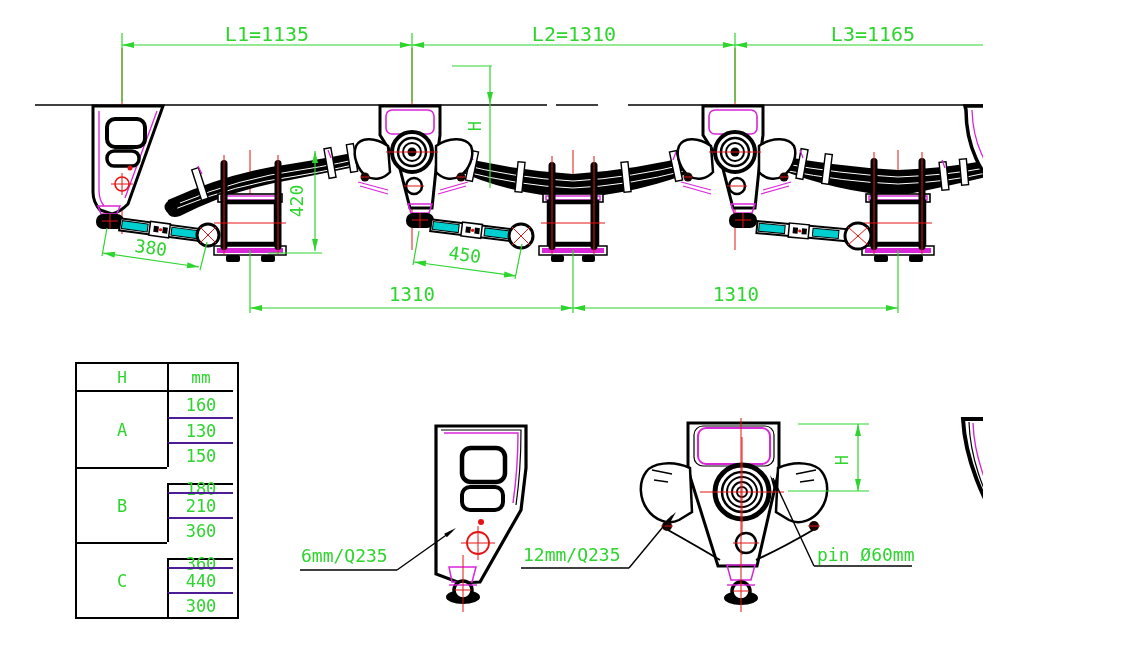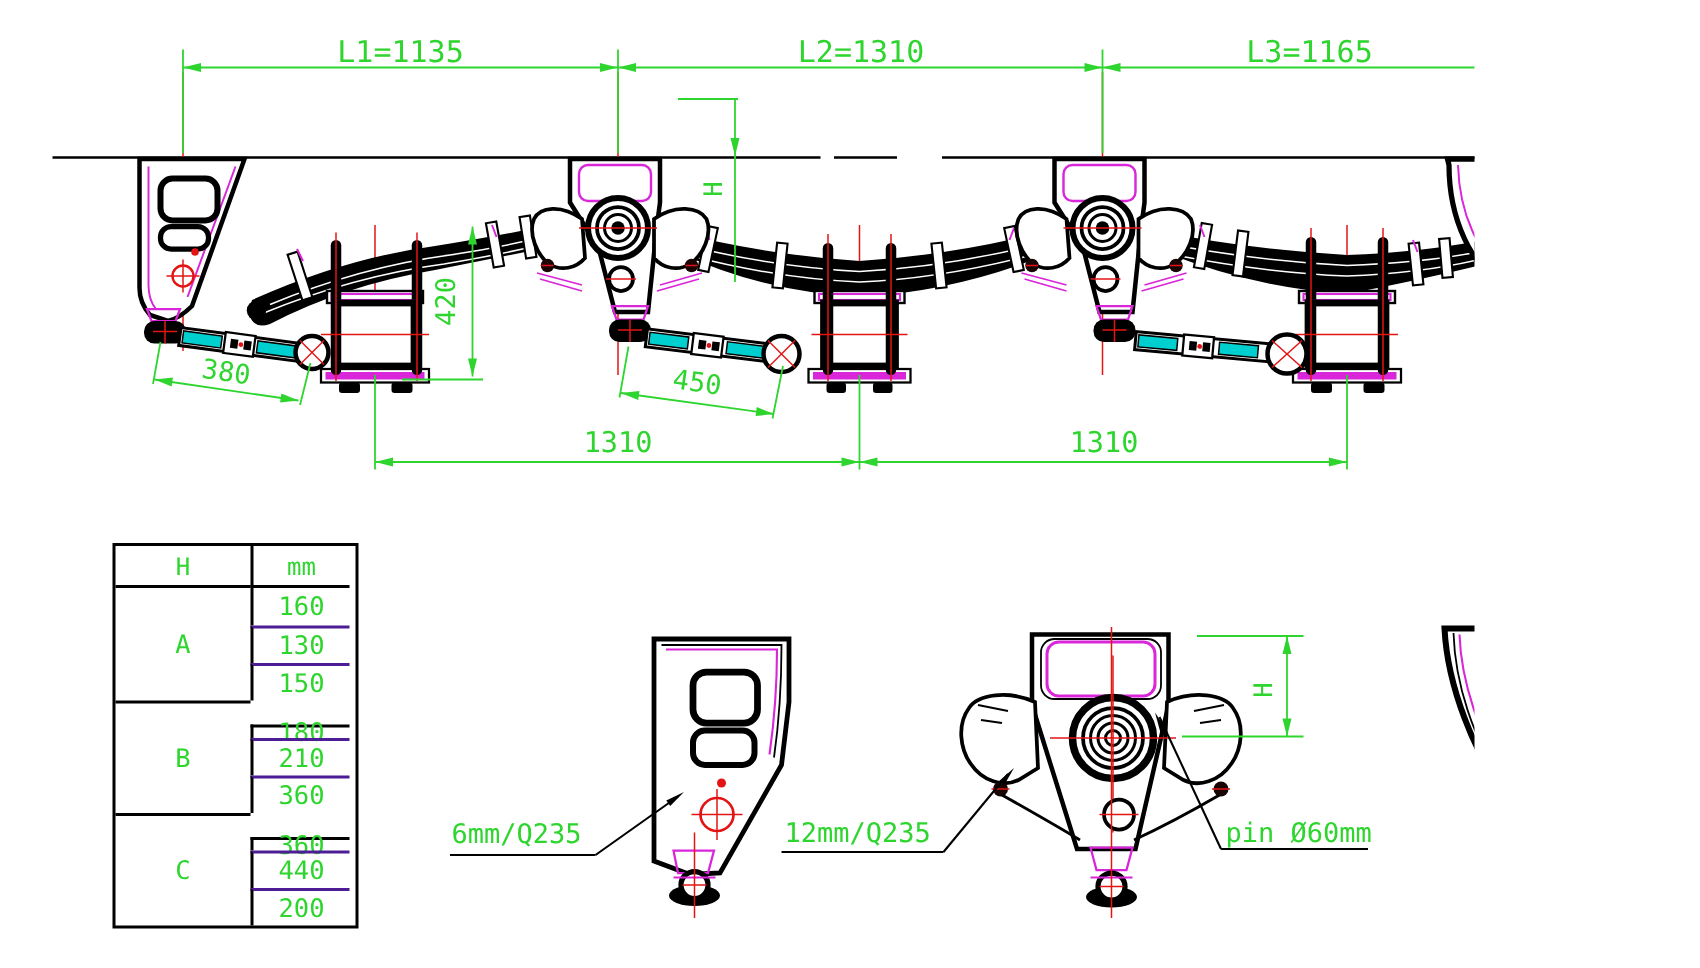--- a/index.html
+++ b/index.html
@@ -431,16 +431,16 @@
     <div class="vcell c2" style="grid-column:2">150</div>
 
     <div class="gcell" style="grid-column:1;grid-row:5/span 3">B</div>
     <div class="vcell vthick c2" style="grid-column:2">180</div>
     <div class="vcell c2" style="grid-column:2">210</div>
     <div class="vcell c2" style="grid-column:2">360</div>
 
     <div class="gcell" style="grid-column:1;grid-row:8/span 3">C</div>
     <div class="vcell vthick c2" style="grid-column:2">360</div>
     <div class="vcell c2" style="grid-column:2">440</div>
-    <div class="vcell c2" style="grid-column:2">200</div>
+    <div class="vcell c2" style="grid-column:2">300</div>
   </div>
 
 </div>
 
 </body></html>

